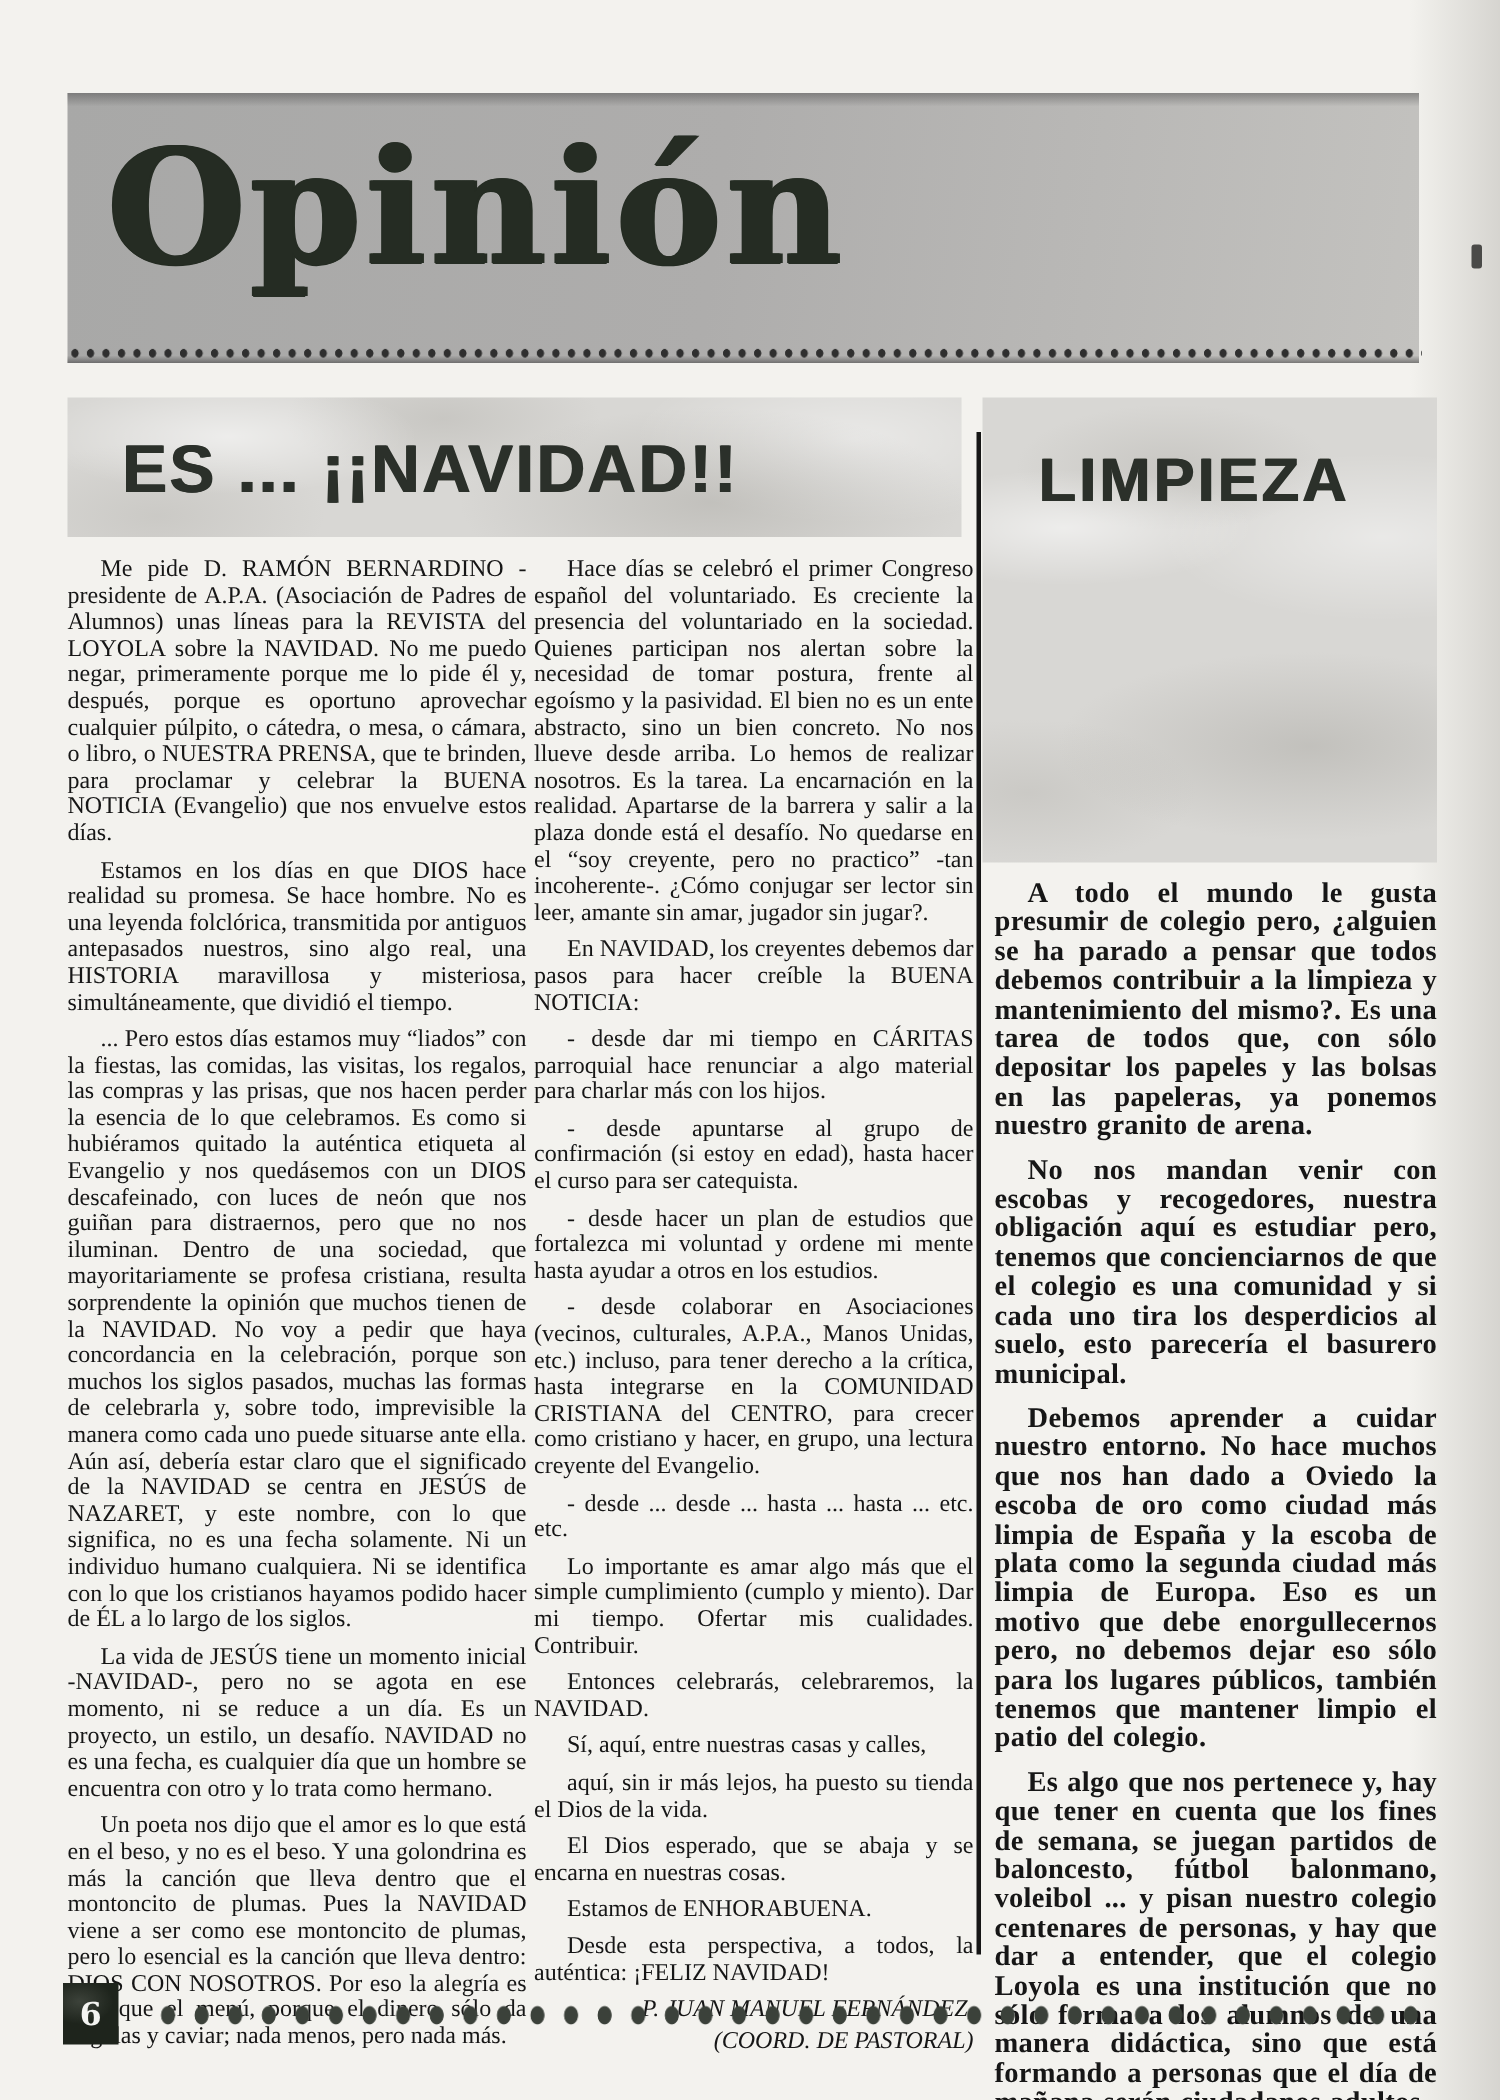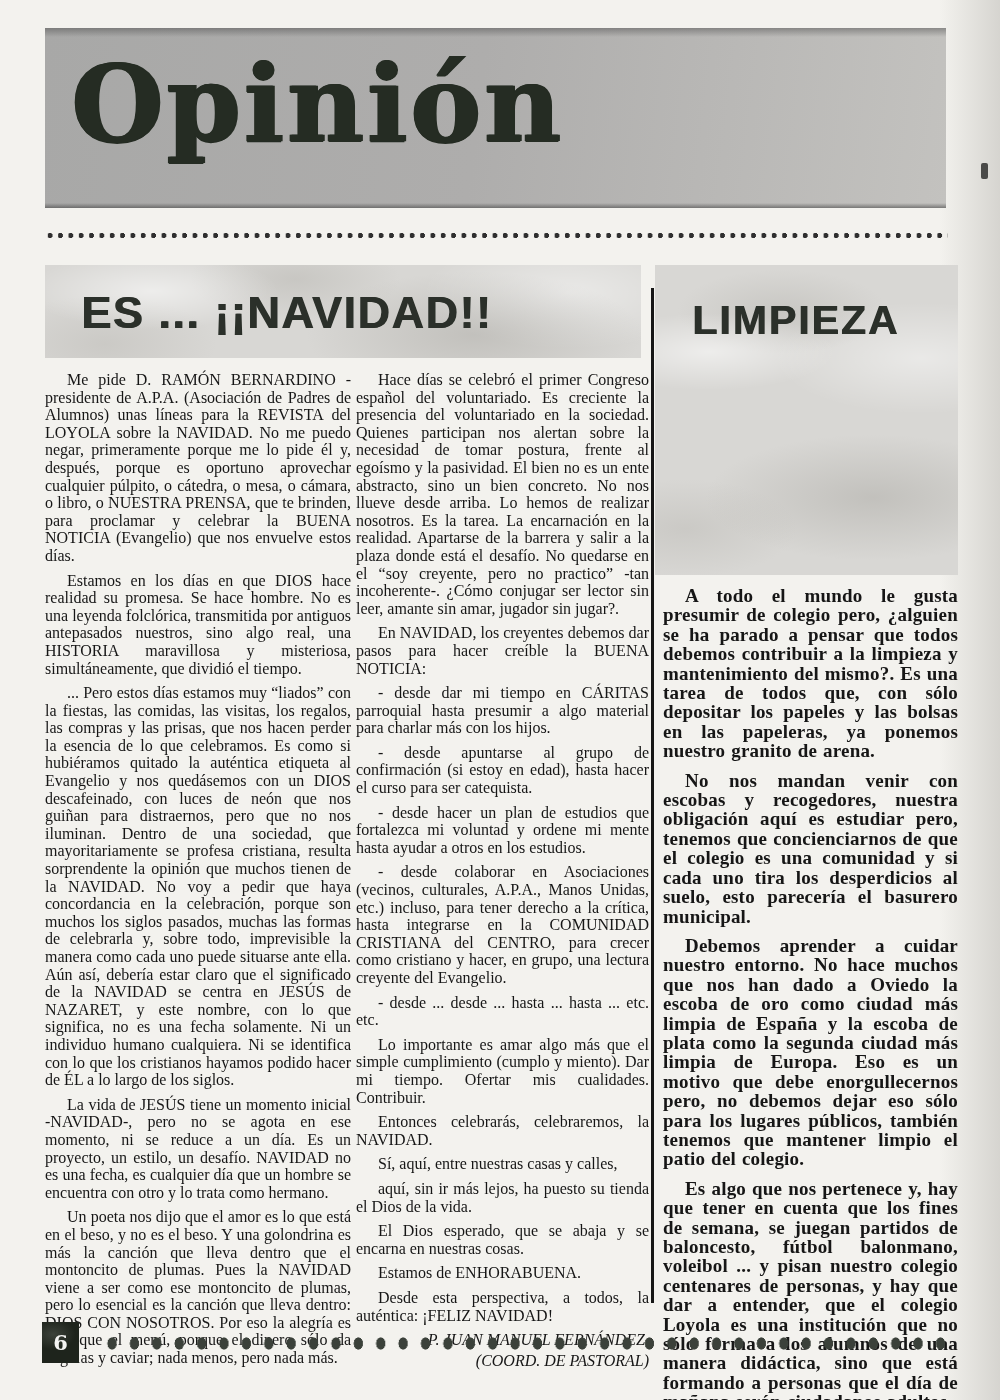--- a/index.html
+++ b/index.html
@@ -9,21 +9,21 @@
     background:
       linear-gradient(to right, rgba(205,203,198,0) 94%, rgba(190,188,183,.55) 100%),
       #f3f2ee;
     font-family:"Liberation Serif", serif;
     color:#161616;
   }
   .abs { position:absolute; }
 
   
   .banner {
-    left:45px; top:28px; width:901px; height:180px;
+    left:45px; top:62px; width:901px; height:180px;
     background:
       linear-gradient(to bottom, rgba(70,70,70,.45) 0px, rgba(70,70,70,0) 9px),
       linear-gradient(to bottom, rgba(70,70,70,0) calc(100% - 5px), rgba(60,60,60,.55) 100%),
       linear-gradient(97deg, #a8a8a7 0%, #aeadac 48%, #c3c2bf 100%);
   }
   .masthead-title {
     position:absolute; left:26px; top:4px;
     font-family:"DejaVu Serif", serif; font-weight:bold;
     font-size:106px; line-height:1.35; letter-spacing:3px;
     color:#252c23;
@@ -127,21 +127,21 @@
   <p>Me pide D. RAMÓN BERNARDINO - presidente de A.P.A. (Asociación de Padres de Alumnos) unas líneas para la REVISTA del LOYOLA sobre la NAVIDAD. No me puedo negar, primeramente porque me lo pide él y, después, porque es oportuno aprovechar cualquier púlpito, o cátedra, o mesa, o cámara, o libro, o NUESTRA PRENSA, que te brinden, para proclamar y celebrar la BUENA NOTICIA (Evangelio) que nos envuelve estos días.</p>
   <p>Estamos en los días en que DIOS hace realidad su promesa. Se hace hombre. No es una leyenda folclórica, transmitida por antiguos antepasados nuestros, sino algo real, una HISTORIA maravillosa y misteriosa, simultáneamente, que dividió el tiempo.</p>
   <p>... Pero estos días estamos muy “liados” con la fiestas, las comidas, las visitas, los regalos, las compras y las prisas, que nos hacen perder la esencia de lo que celebramos. Es como si hubiéramos quitado la auténtica etiqueta al Evangelio y nos quedásemos con un DIOS descafeinado, con luces de neón que nos guiñan para distraernos, pero que no nos iluminan. Dentro de una sociedad, que mayoritariamente se profesa cristiana, resulta sorprendente la opinión que muchos tienen de la NAVIDAD. No voy a pedir que haya concordancia en la celebración, porque son muchos los siglos pasados, muchas las formas de celebrarla y, sobre todo, imprevisible la manera como cada uno puede situarse ante ella. Aún así, debería estar claro que el significado de la NAVIDAD se centra en JESÚS de NAZARET, y este nombre, con lo que significa, no es una fecha solamente. Ni un individuo humano cualquiera. Ni se identifica con lo que los cristianos hayamos podido hacer de ÉL a lo largo de los siglos.</p>
   <p>La vida de JESÚS tiene un momento inicial -NAVIDAD-, pero no se agota en ese momento, ni se reduce a un día. Es un proyecto, un estilo, un desafío. NAVIDAD no es una fecha, es cualquier día que un hombre se encuentra con otro y lo trata como hermano.</p>
   <p>Un poeta nos dijo que el amor es lo que está en el beso, y no es el beso. Y una golondrina es más la canción que lleva dentro que el montoncito de plumas. Pues la NAVIDAD viene a ser como ese montoncito de plumas, pero lo esencial es la canción que lleva dentro: DIOS CON NOSOTROS. Por eso la alegría es más que el menú, porque el dinero sólo da angulas y caviar; nada menos, pero nada más.</p>
 </div>
 
 <div class="col col2">
   <p>Hace días se celebró el primer Congreso español del voluntariado. Es creciente la presencia del voluntariado en la sociedad. Quienes participan nos alertan sobre la necesidad de tomar postura, frente al egoísmo y la pasividad. El bien no es un ente abstracto, sino un bien concreto. No nos llueve desde arriba. Lo hemos de realizar nosotros. Es la tarea. La encarnación en la realidad. Apartarse de la barrera y salir a la plaza donde está el desafío. No quedarse en el “soy creyente, pero no practico” -tan incoherente-. ¿Cómo conjugar ser lector sin leer, amante sin amar, jugador sin jugar?.</p>
   <p>En NAVIDAD, los creyentes debemos dar pasos para hacer creíble la BUENA NOTICIA:</p>
-  <p>- desde dar mi tiempo en CÁRITAS parroquial hasta presumir a algo material para charlar más con los hijos.</p>
+  <p>- desde dar mi tiempo en CÁRITAS parroquial hace renunciar a algo material para charlar más con los hijos.</p>
   <p>- desde apuntarse al grupo de confirmación (si estoy en edad), hasta hacer el curso para ser catequista.</p>
   <p>- desde hacer un plan de estudios que fortalezca mi voluntad y ordene mi mente hasta ayudar a otros en los estudios.</p>
   <p>- desde colaborar en Asociaciones (vecinos, culturales, A.P.A., Manos Unidas, etc.) incluso, para tener derecho a la crítica, hasta integrarse en la COMUNIDAD CRISTIANA del CENTRO, para crecer como cristiano y hacer, en grupo, una lectura creyente del Evangelio.</p>
   <p>- desde ... desde ... hasta ... hasta ... etc. etc.</p>
   <p>Lo importante es amar algo más que el simple cumplimiento (cumplo y miento). Dar mi tiempo. Ofertar mis cualidades. Contribuir.</p>
   <p>Entonces celebrarás, celebraremos, la NAVIDAD.</p>
   <p>Sí, aquí, entre nuestras casas y calles,</p>
   <p>aquí, sin ir más lejos, ha puesto su tienda el Dios de la vida.</p>
   <p>El Dios esperado, que se abaja y se encarna en nuestras cosas.</p>
   <p>Estamos de ENHORABUENA.</p>

